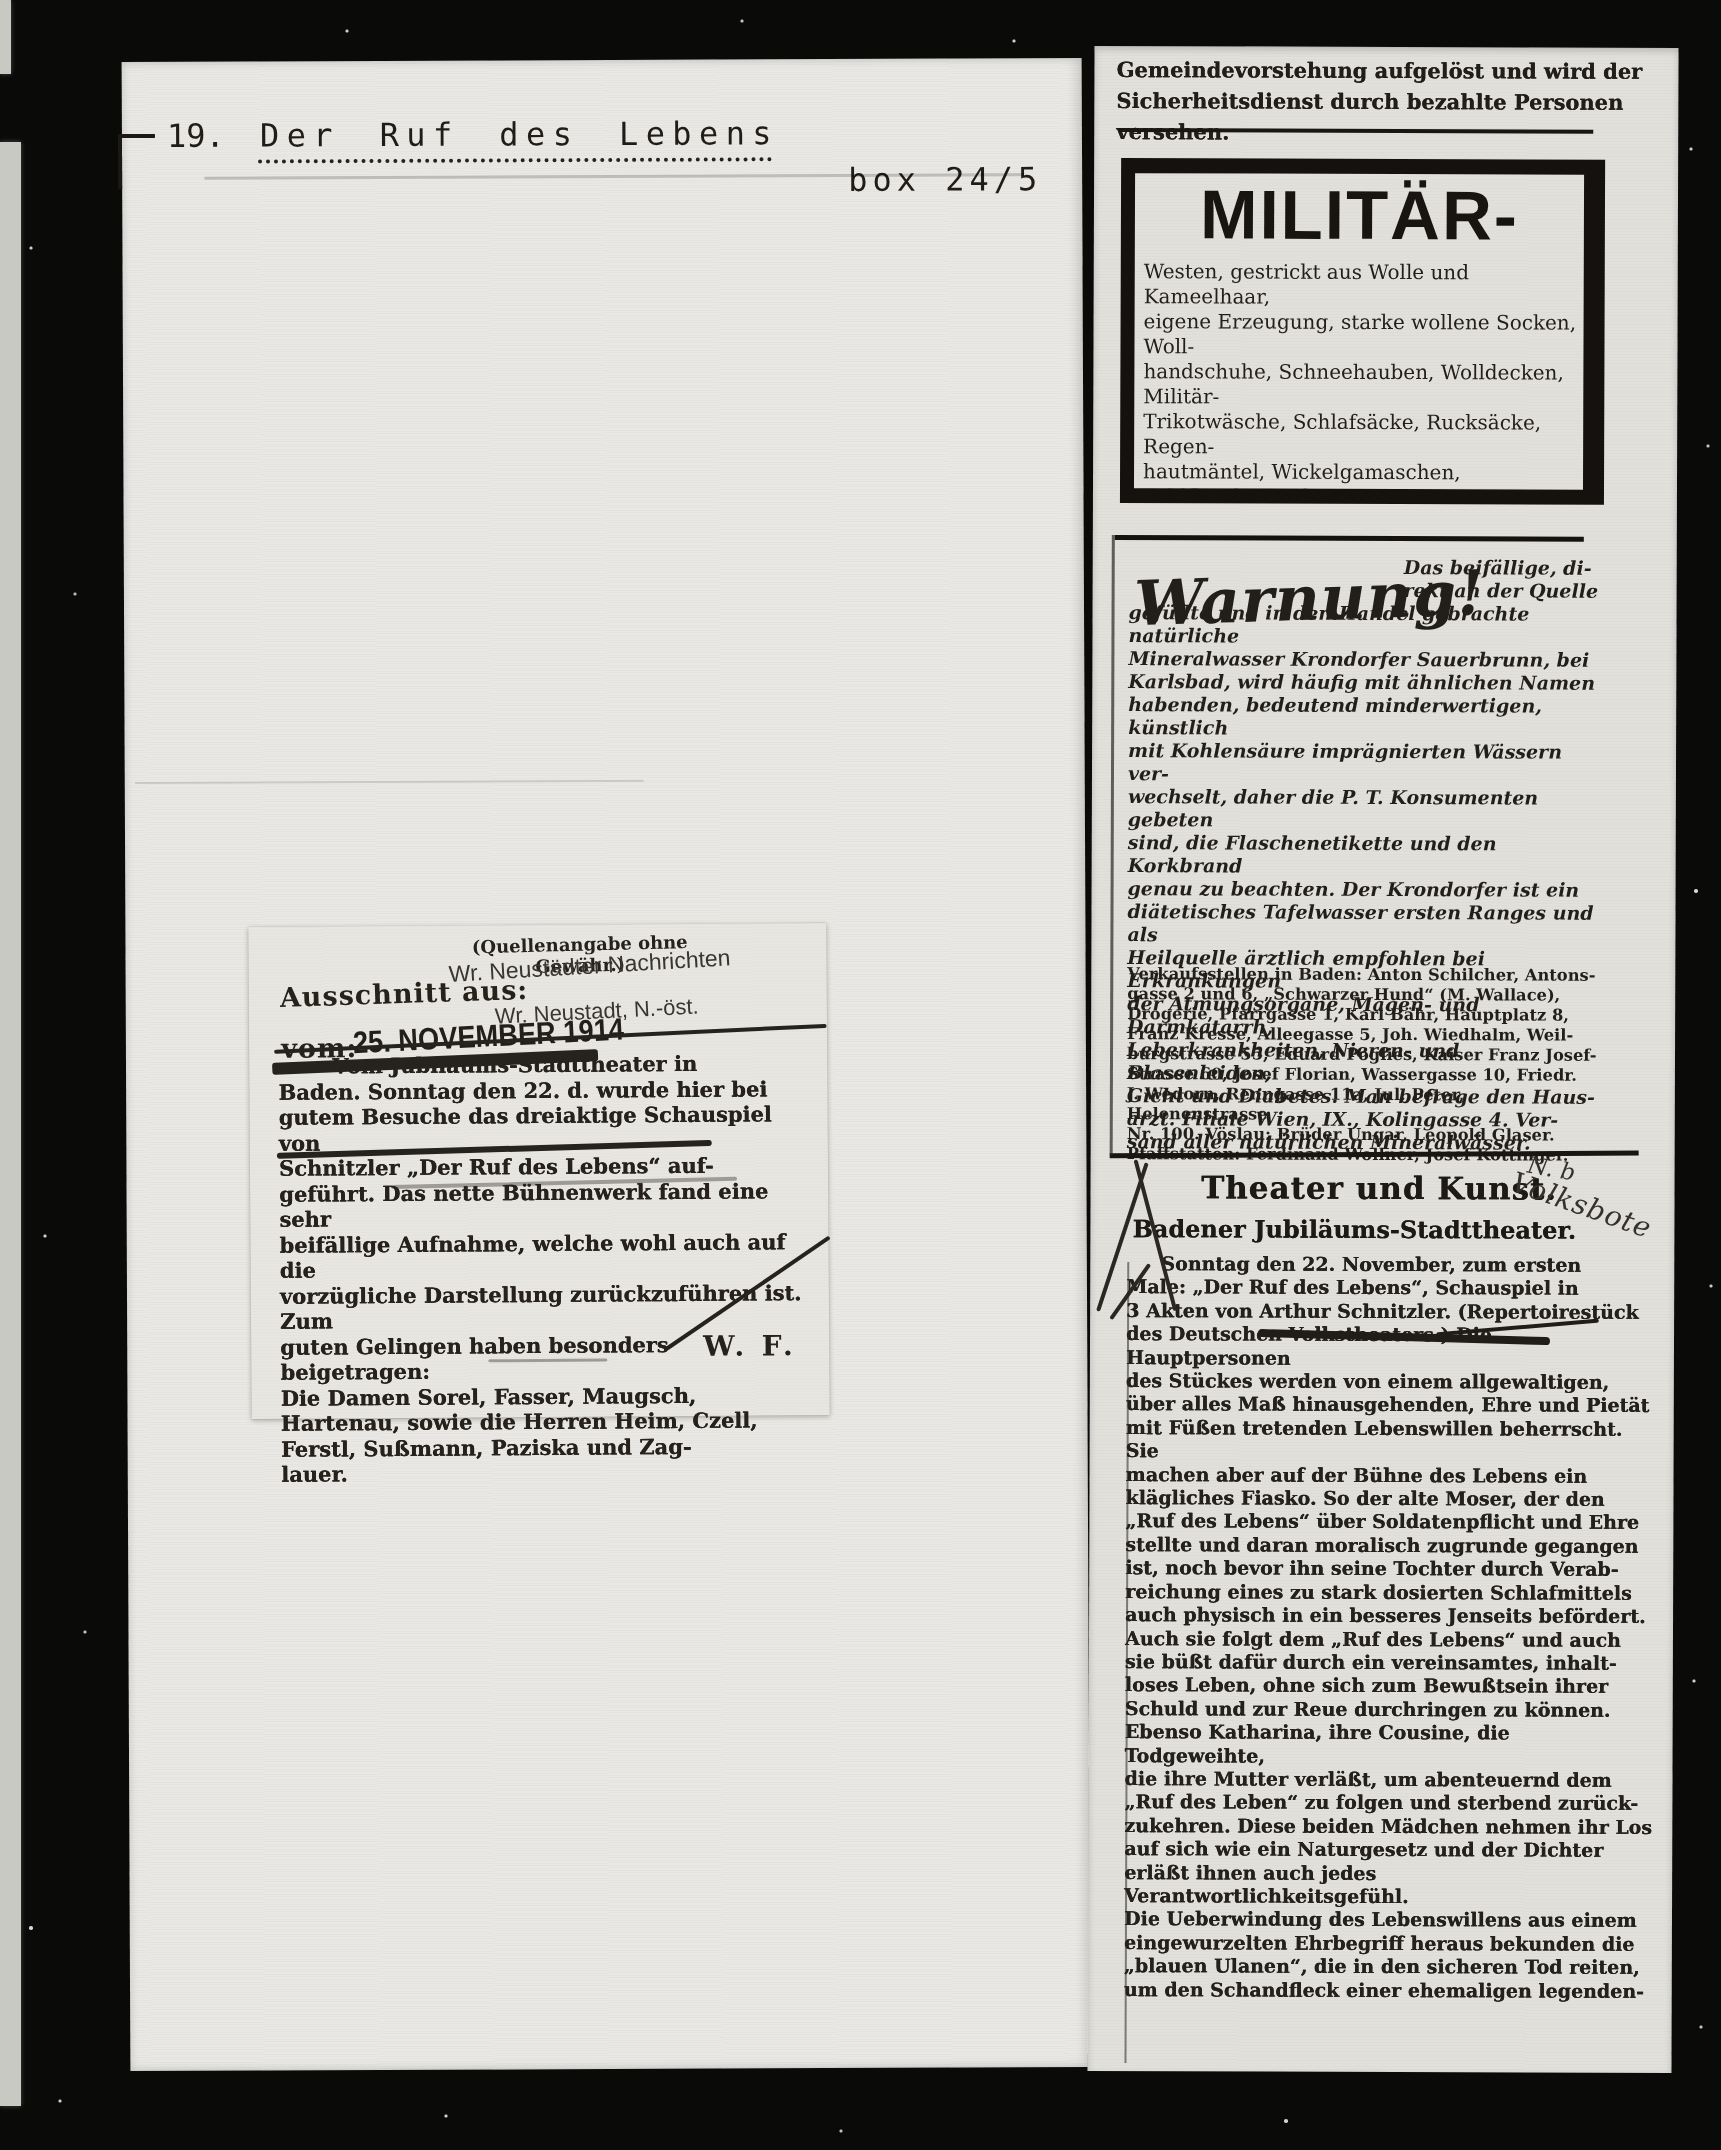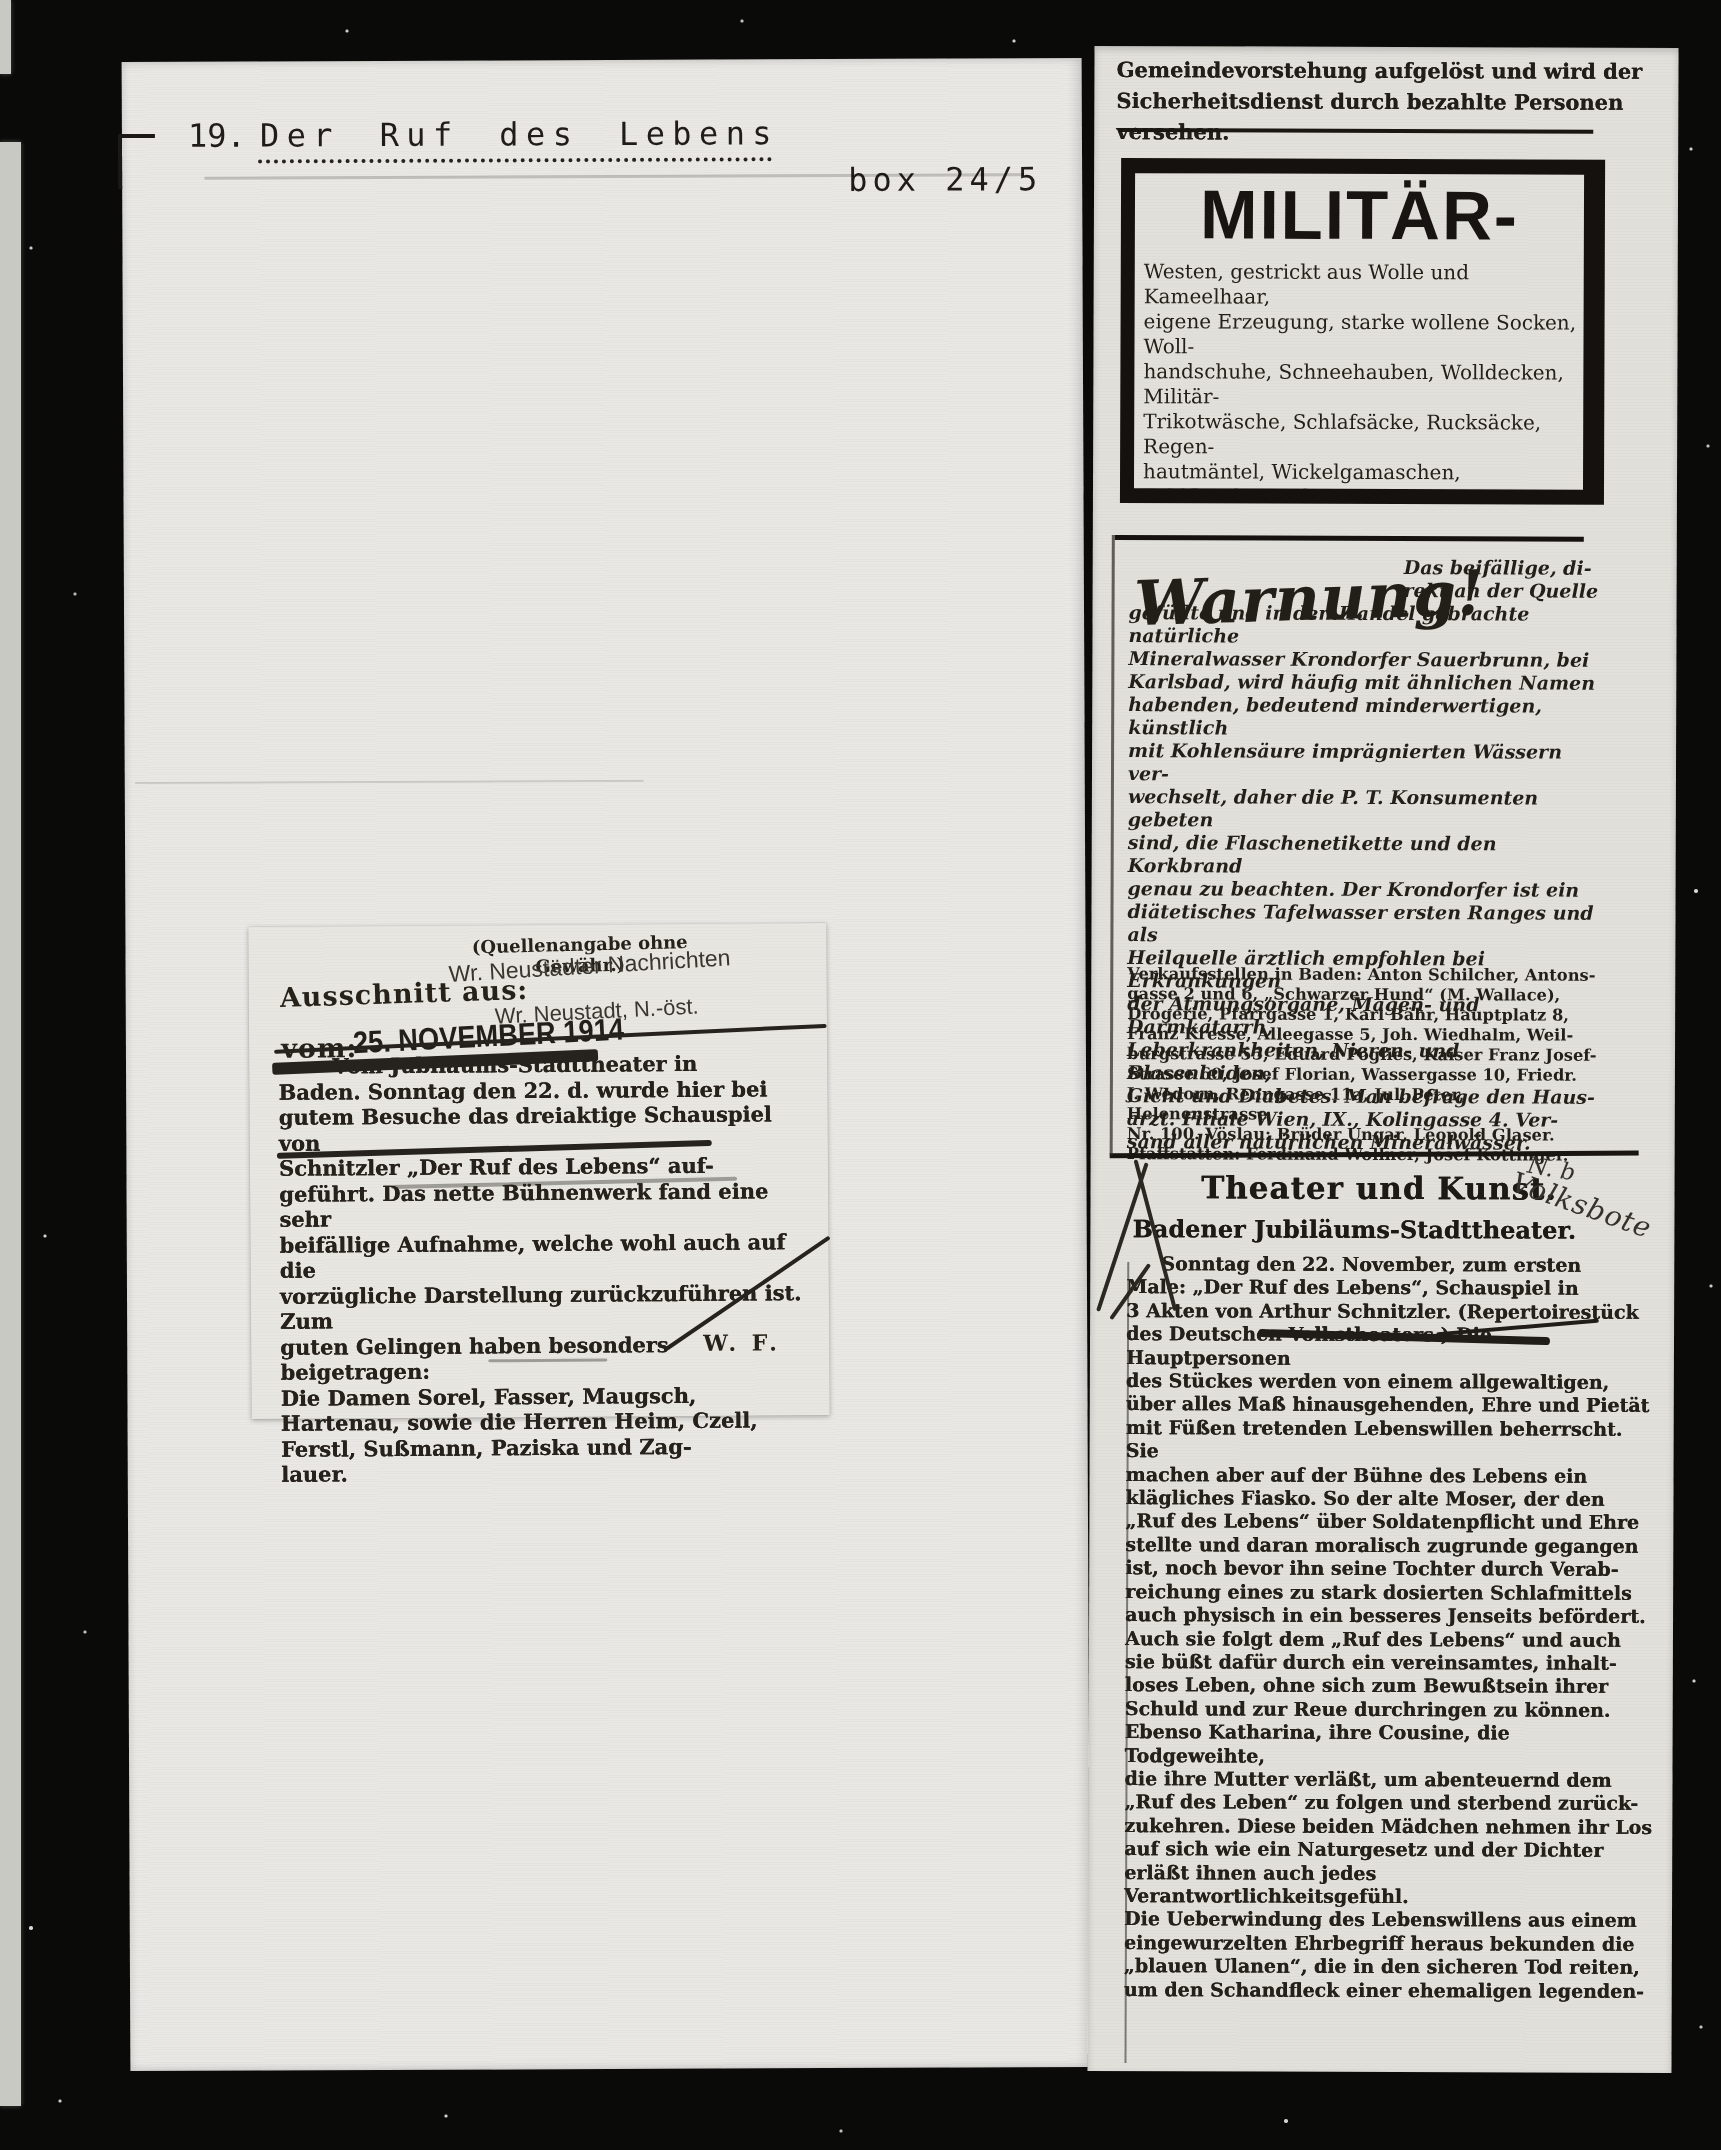--- a/index.html
+++ b/index.html
@@ -21,38 +21,38 @@
   
   .page{position:absolute;background:#e9e8e4;
         background-image:repeating-linear-gradient(180deg, rgba(0,0,0,0.018) 0 1px, transparent 1px 2.5px);}
   #main-page{left:126px;top:60px;width:960px;height:2009px;transform:rotate(-0.25deg);
         box-shadow:inset -5px 0 11px rgba(0,0,0,0.14), inset 3px 0 7px rgba(0,0,0,0.07);}
   #column{left:1091px;top:47px;width:584px;height:2025px;background:#e1e0db;
         background-image:repeating-linear-gradient(180deg, rgba(0,0,0,0.02) 0 1px, transparent 1px 3px);
         transform:rotate(0.2deg);box-shadow:inset 0 3px 7px rgba(0,0,0,0.18);}
   
   .typed{font-family:"DejaVu Sans Mono", monospace;font-size:32px;color:#201c18;}
-  #page-number{left:45px;top:55px;margin-left:21px;}
+  #page-number{left:45px;top:55px;}
   #page-title{left:138px;top:55px;letter-spacing:7.4px;word-spacing:13px;}
   #box-label{left:726px;top:55px;letter-spacing:5px;margin-top:47px;}
   #title-underline{left:136px;top:98px;width:514px;height:0;border-top:4.4px dotted #26221d;}
   .scratch{background:rgba(0,0,0,0.18);filter:blur(0.5px);border-radius:1.5px;}
   
   .pen{background:#26221e;border-radius:3px;}
   .pen-faint{background:rgba(40,36,30,0.38);border-radius:2.5px;}
   
   #clipping{left:250px;top:925px;width:578px;height:492px;background:#e7e6e1;
         background-image:repeating-linear-gradient(180deg, rgba(0,0,0,0.015) 0 1px, transparent 1px 3px);
         box-shadow:0 1.5px 5px rgba(0,0,0,0.28), 0 0 0 0.5px rgba(0,0,0,0.06);transform:rotate(-0.4deg);}
   .clip-slab{font-weight:bold;color:#262219;}
   .clip-sans{font-family:"Liberation Sans", sans-serif;color:#3a362f;}
   #clipping-body{left:29px;top:127px;width:526px;font-size:21px;line-height:25.5px;
         font-weight:bold;white-space:pre-line;text-indent:54px;color:#26211b;
         text-shadow:0.3px 0 0 currentColor;}
-  #clipping-signature{left:452px;top:406px;font-size:22px;font-weight:bold;letter-spacing:4px;}
+  #clipping-signature{left:452px;top:406px;font-size:28px;font-weight:bold;letter-spacing:4px;}
   
   .gothic{font-weight:bold;color:#211d18;text-shadow:0.3px 0 0 currentColor;}
   #column-intro{left:22px;top:8px;font-size:21px;line-height:31px;white-space:pre-line;width:549px;}
   #column-rule-top{left:24px;top:82px;width:475px;height:3.5px;background:#1a1713;}
   
   #militaer-ad{left:27px;top:112px;width:484px;height:345px;box-sizing:border-box;
         border:14px solid #14110e;border-right-width:21px;border-top-width:15px;border-bottom-width:15px;
         overflow:hidden;}
   #ad-headline{text-align:center;margin-top:2px;font-family:"Liberation Sans", sans-serif;
         font-weight:bold;font-size:69px;letter-spacing:2px;color:#171411;}

